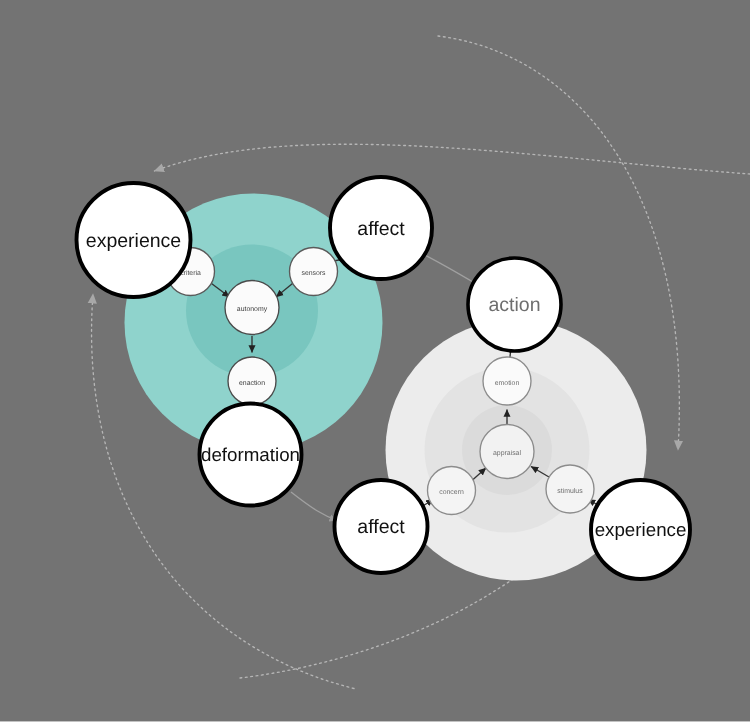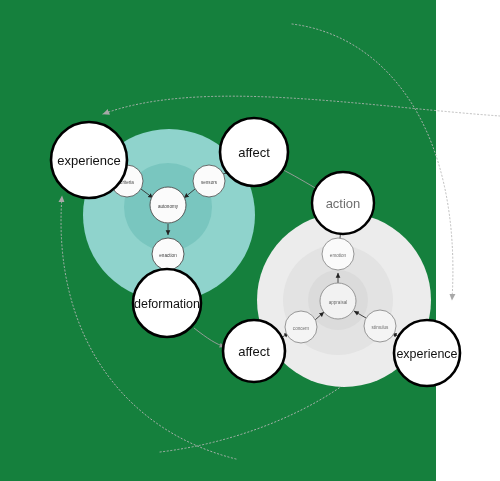--- a/index.html
+++ b/index.html
@@ -1,18 +1,18 @@
 <!DOCTYPE html>
 <html><head>
 <meta charset="utf-8">
 <style>
   html,body{margin:0;padding:0;background:#ffffff;}
   body{width:500px;height:481px;overflow:hidden;
        font-family:"Liberation Sans","DejaVu Sans",sans-serif;}
-  #stage{position:relative;width:436px;height:481px;background:#15803d;}
+  #stage{position:relative;width:500px;height:481px;background:#737373;}
   svg#canvas{position:absolute;left:0;top:0;width:500px;height:481px;}
   .node-label{font-family:"Liberation Sans","DejaVu Sans",sans-serif;}
 </style>
 </head>
 <body>
 
 <div id="stage">
   <svg id="canvas" viewBox="0 0 500 481">
     <defs>
       <marker id="ah-dark" markerWidth="7" markerHeight="7" refX="5.4" refY="3" orient="auto">

